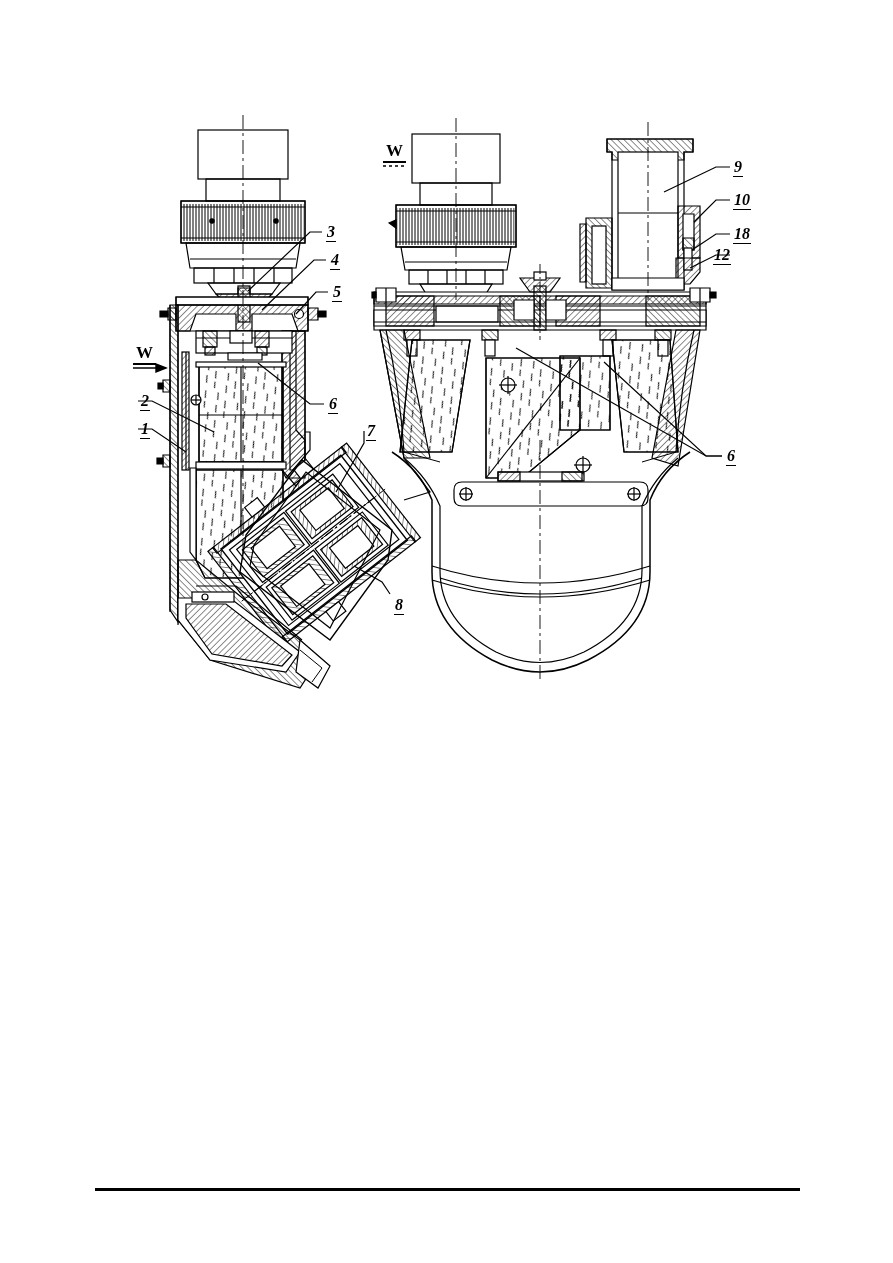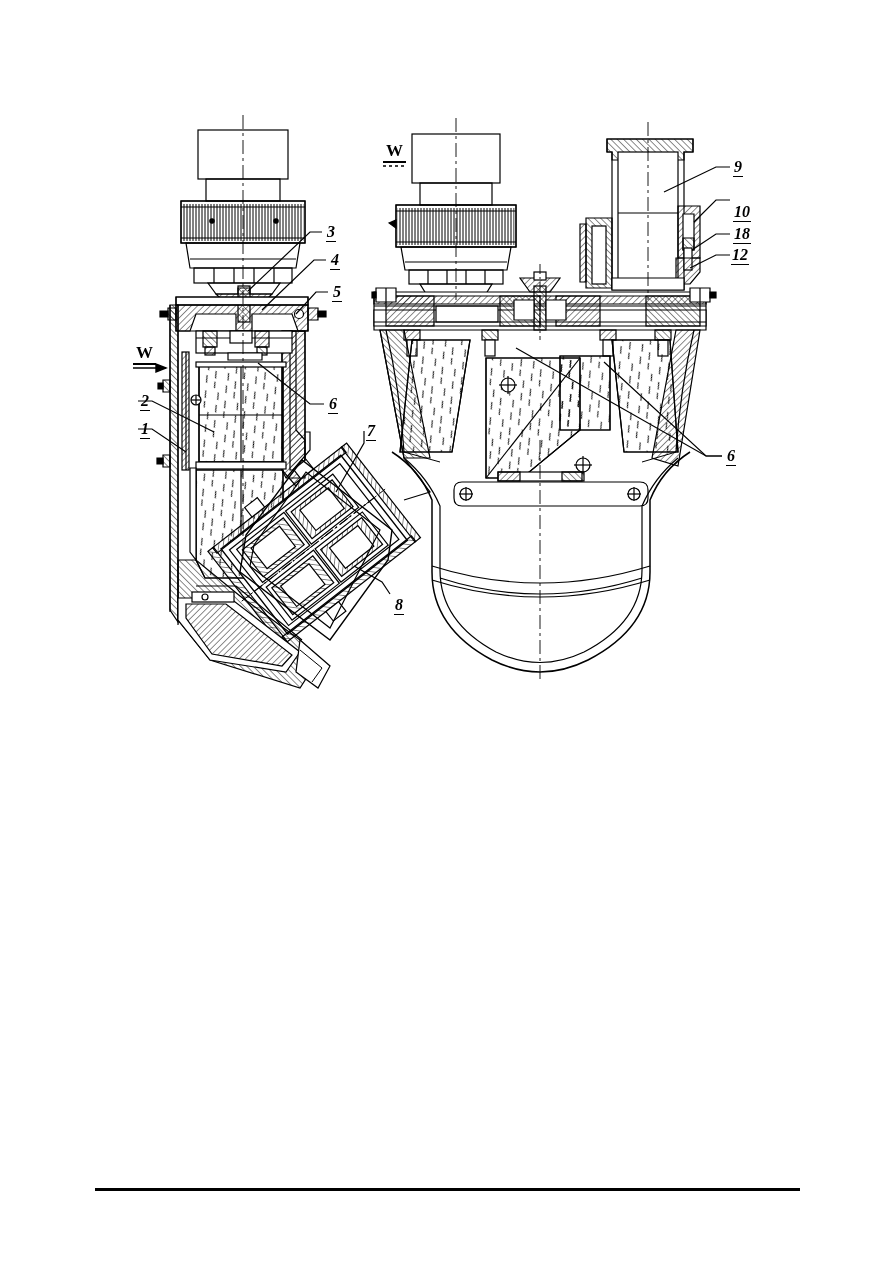--- a/index.html
+++ b/index.html
@@ -340,25 +340,25 @@
     <div class="callout" style="left:332px;top:284px;">
       <span class="num">5</span></div>
     <div class="callout" style="left:328px;top:396px;">
       <span class="num">6</span></div>
     <div class="callout" style="left:366px;top:423px;">
       <span class="num">7</span></div>
     <div class="callout" style="left:394px;top:597px;">
       <span class="num">8</span></div>
     <div class="callout" style="left:733px;top:159px;">
       <span class="num">9</span></div>
-    <div class="callout" style="left:733px;top:192px;margin-top:12px;">
+    <div class="callout" style="left:733px;top:192px;">
       <span class="num">10</span></div>
     <div class="callout" style="left:733px;top:226px;">
       <span class="num">18</span></div>
-    <div class="callout" style="left:731px;top:247px;">
+    <div class="callout" style="left:713px;top:247px;">
       <span class="num">12</span></div>
     <div class="callout" style="left:726px;top:448px;">
       <span class="num">6</span></div>
 
     <div class="viewmark" style="left:133px;top:344px;">
       <span class="ltr">W</span></div>
     <div class="viewmark" style="left:383px;top:142px;">
       <span class="ltr">W</span></div>
 
   </div>

